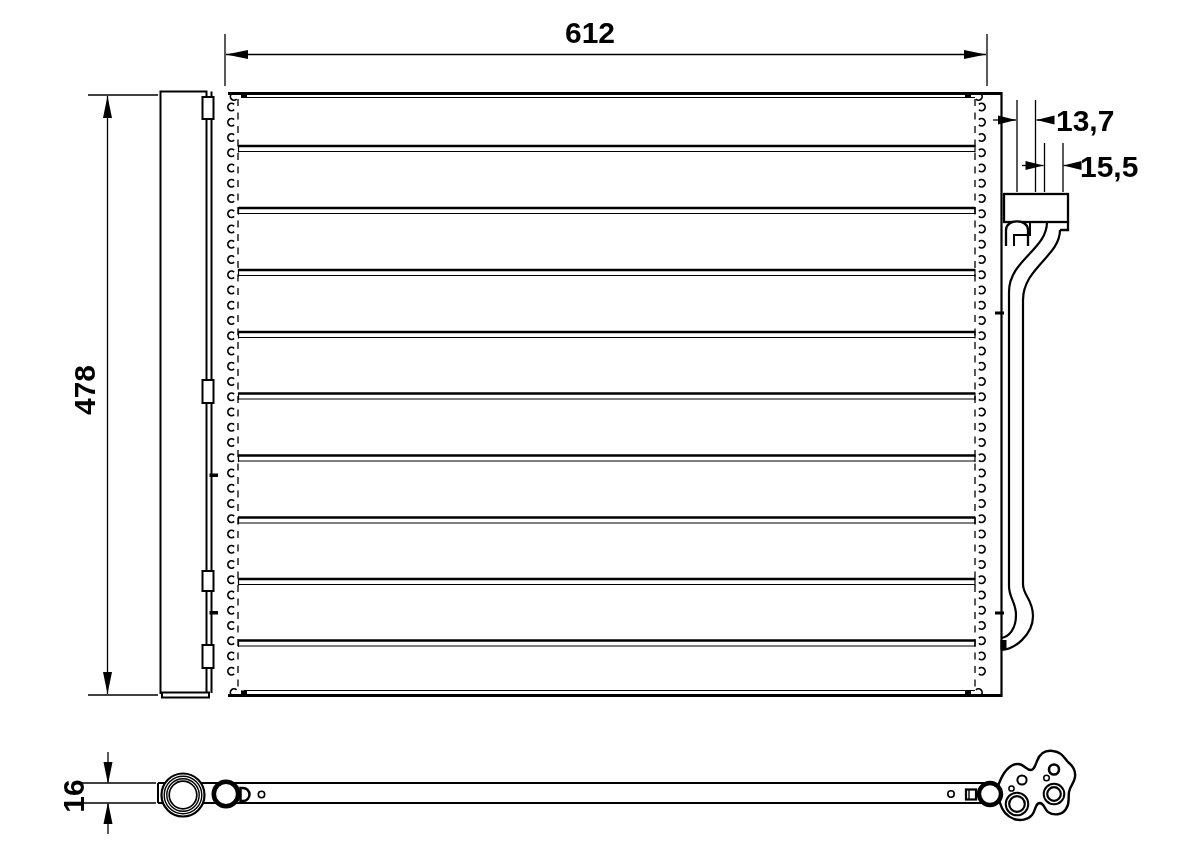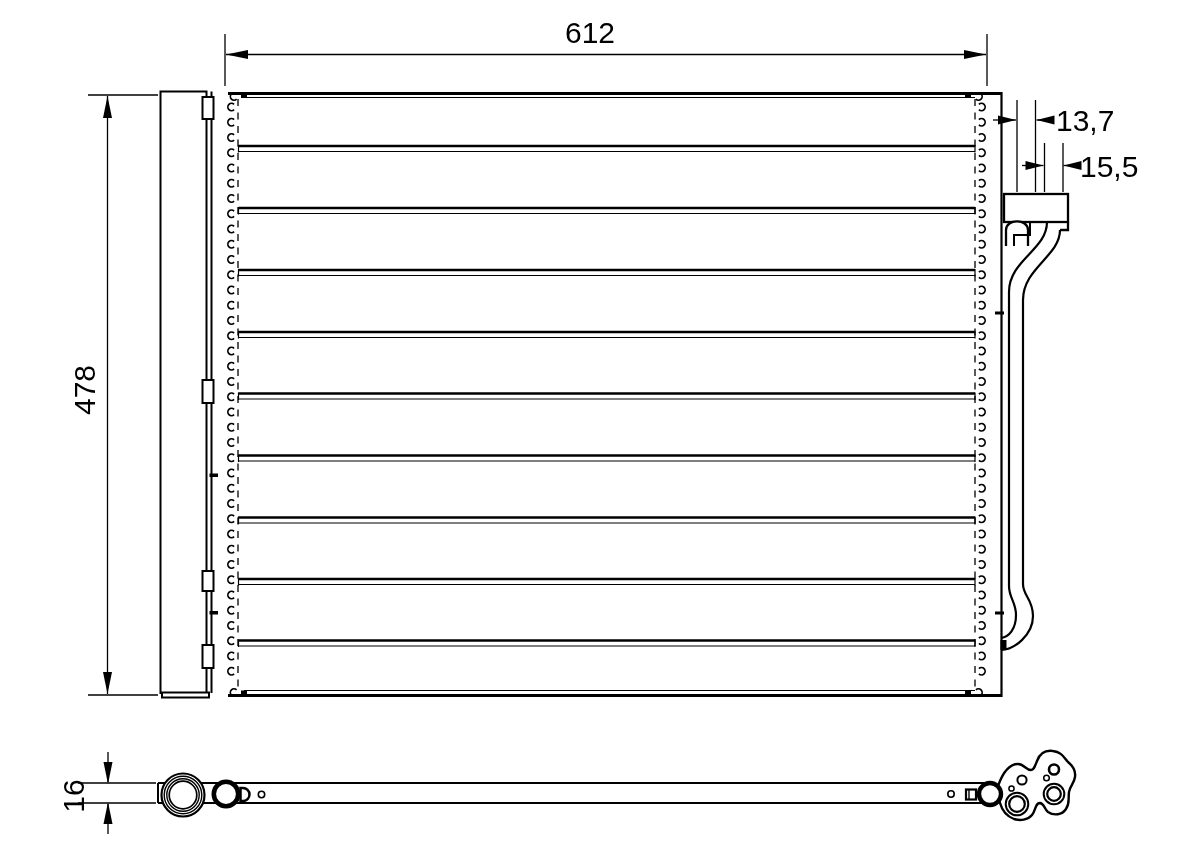--- a/index.html
+++ b/index.html
@@ -7,20 +7,21 @@
     padding: 0;
     background: #ffffff;
   }
   .stage {
     position: relative;
     width: 1200px;
     height: 849px;
     background: #ffffff;
     overflow: hidden;
     font-family: "Liberation Sans", sans-serif;
+    font-weight: bold;
   }
   svg { display: block; }
   .thin   { stroke: #000; stroke-width: 1.3; fill: none; }
   .med    { stroke: #000; stroke-width: 2;   fill: none; }
   .med2   { stroke: #000; stroke-width: 2.3; fill: none; }
   .thick  { stroke: #000; stroke-width: 3;   fill: none; }
   .whitefill { fill: #fff; }
   .dimtext {
     font-family: "Liberation Sans", sans-serif;
     font-size: 30px;

